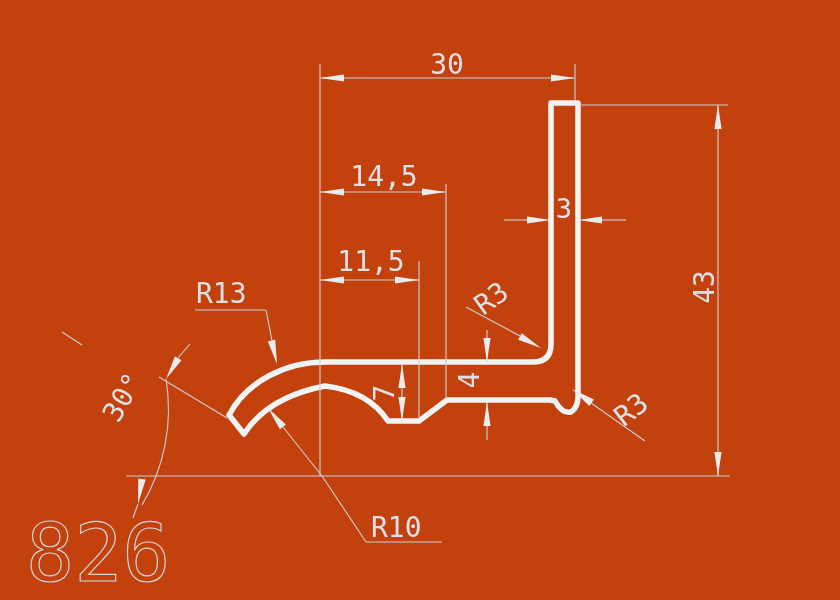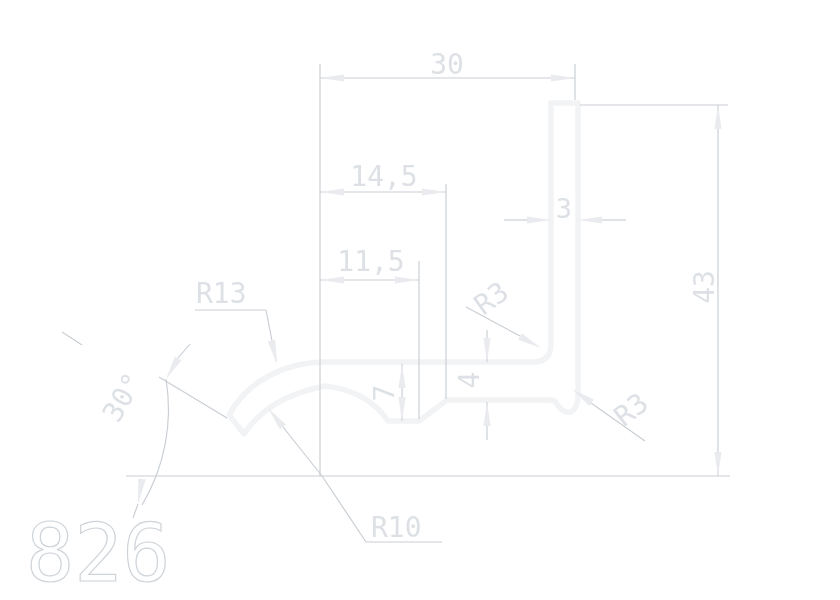--- a/index.html
+++ b/index.html
@@ -1,16 +1,16 @@
 <!DOCTYPE html>
 <html><head>
 <meta charset="utf-8">
 <style>
   html,body{margin:0;padding:0;background:#101419;}
-  #stage{position:relative;width:840px;height:600px;background:#ffffff;overflow:hidden;}
+  #stage{position:relative;width:840px;height:600px;background:#c2410c;overflow:hidden;}
   svg{display:block;}
   .thin{stroke:#c9ced4;stroke-width:1.15;fill:none;}
   .profile{stroke:#f2f3f5;stroke-width:5.5;fill:none;stroke-linejoin:round;stroke-linecap:round;}
   .arw{fill:#e9ebee;stroke:none;}
   .dtxt{fill:#dde1e6;font-family:"DejaVu Sans Mono",monospace;font-size:28px;}
   .dtxt-s{fill:#dde1e6;font-family:"DejaVu Sans Mono",monospace;font-size:27px;}
   .mid{text-anchor:middle;}
   .partnum{fill:none;stroke:#cfd4d9;stroke-width:1.2;font-family:"DejaVu Sans Mono",monospace;font-size:80px;}
 </style>
 </head>

